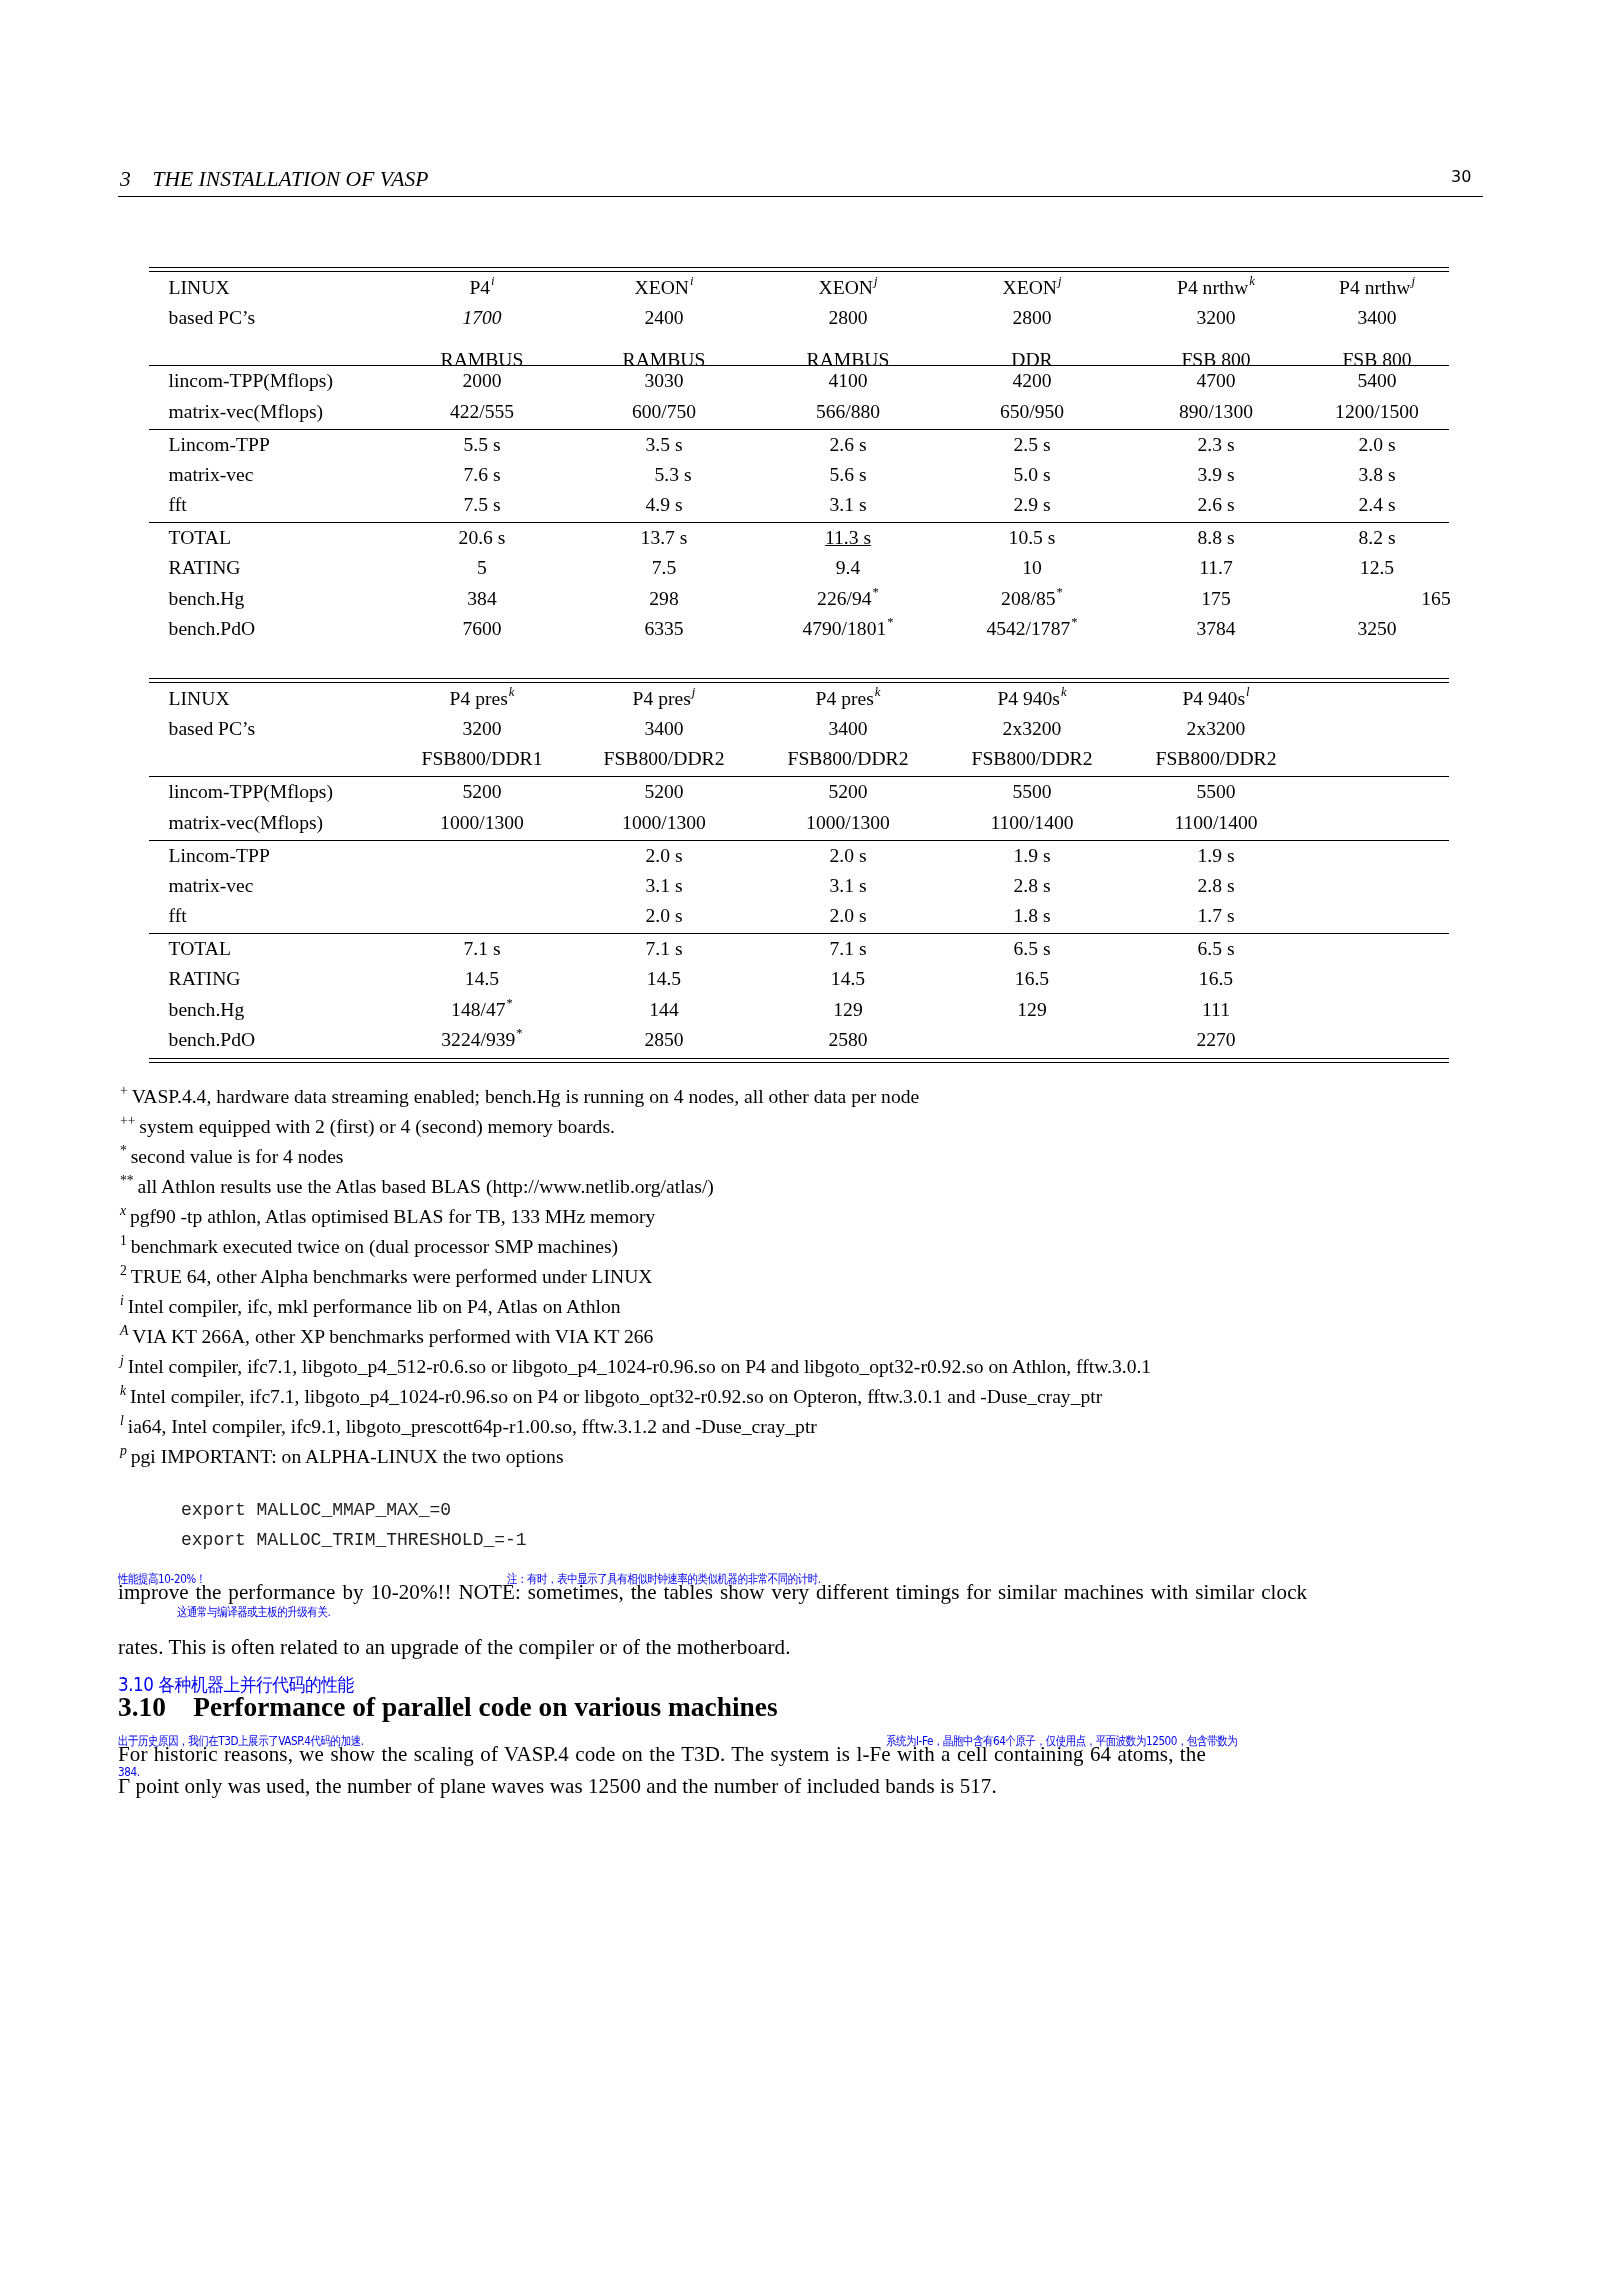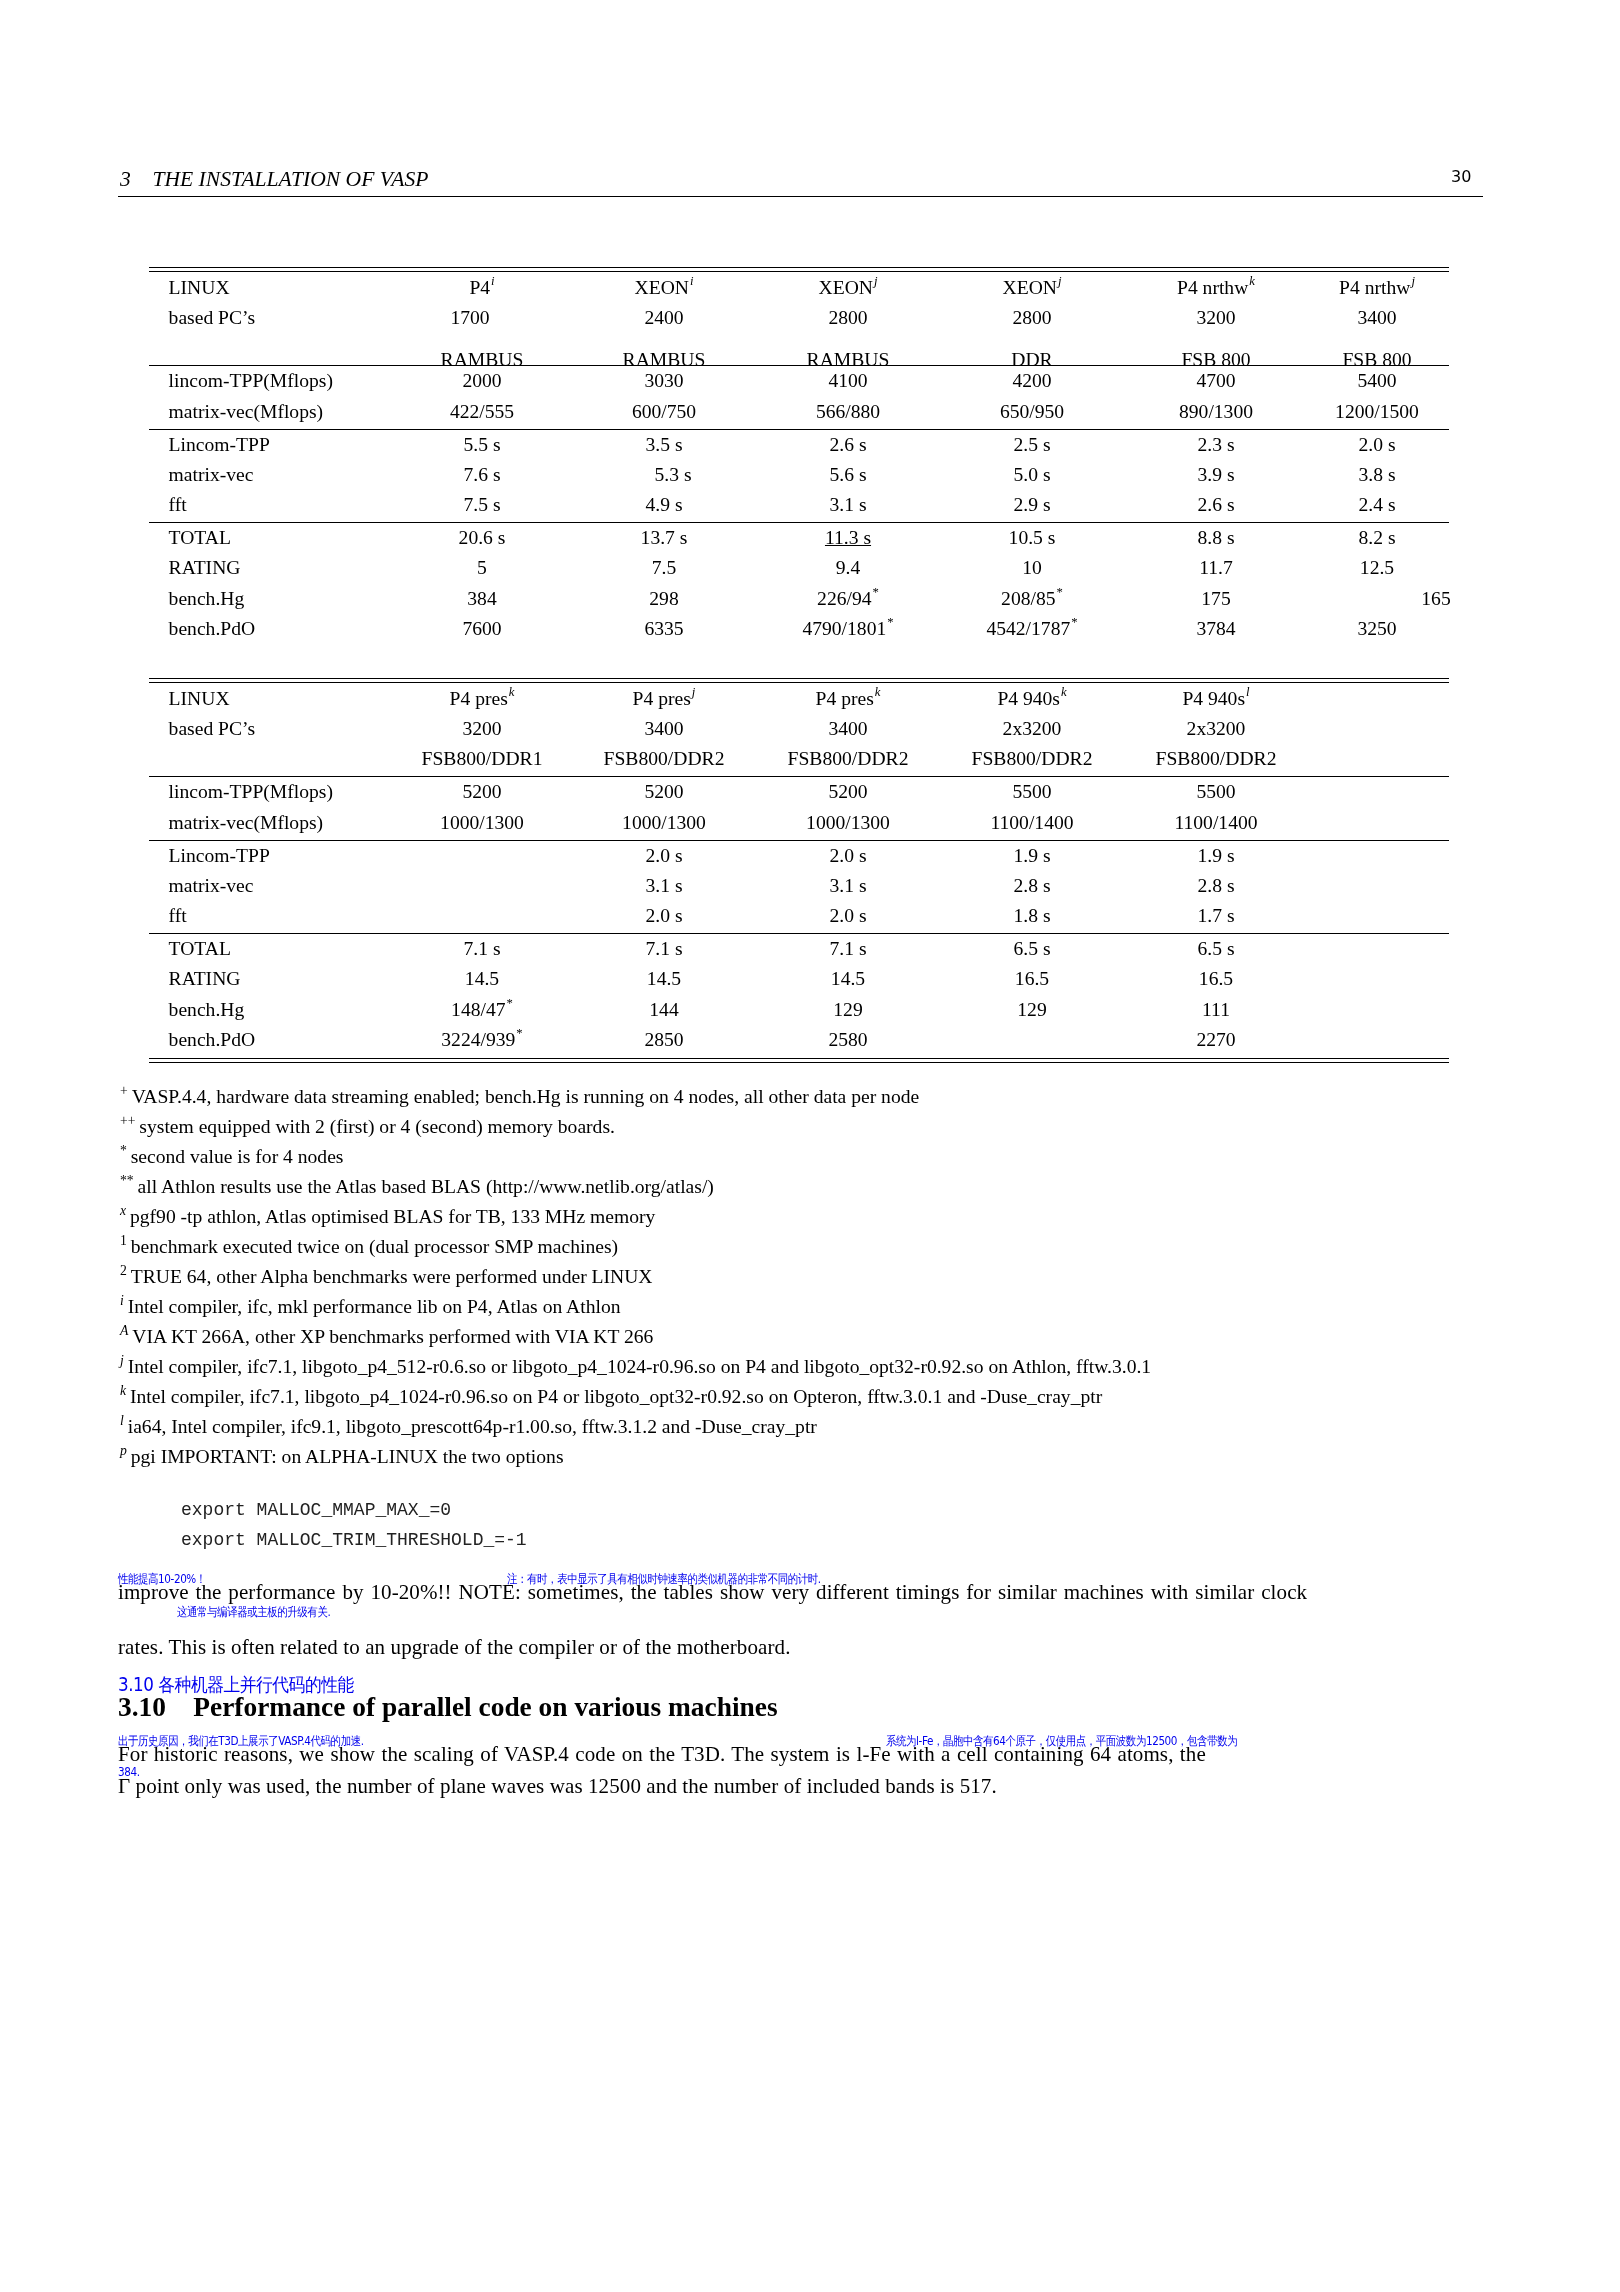--- a/index.html
+++ b/index.html
@@ -43,21 +43,21 @@
       <div class="cell lbl"><span>LINUX</span></div>
       <div class="cell" style="left: 235px; width: 196px;"><span>P4</span><sup>i</sup></div>
       <div class="cell" style="left: 417px; width: 196px;"><span>XEON</span><sup>i</sup></div>
       <div class="cell" style="left: 601px; width: 196px;"><span>XEON</span><sup>j</sup></div>
       <div class="cell" style="left: 785px; width: 196px;"><span>XEON</span><sup>j</sup></div>
       <div class="cell" style="left: 969px; width: 196px;"><span>P4 nrthw</span><sup>k</sup></div>
       <div class="cell" style="left: 1130px; width: 196px;"><span>P4 nrthw</span><sup>j</sup></div>
     </div>
     <div class="row" style="top: 36px;">
       <div class="cell lbl"><span>based PC’s</span></div>
-      <div class="cell" style="left: 223px; width: 196px;"><span>1700</span></div>
+      <div class="cell" style="left: 235px; width: 196px; font-style: italic;"><span>1700</span></div>
       <div class="cell" style="left: 417px; width: 196px;"><span>2400</span></div>
       <div class="cell" style="left: 601px; width: 196px;"><span>2800</span></div>
       <div class="cell" style="left: 785px; width: 196px;"><span>2800</span></div>
       <div class="cell" style="left: 969px; width: 196px;"><span>3200</span></div>
       <div class="cell" style="left: 1130px; width: 196px;"><span>3400</span></div>
     </div>
     <div class="row" style="top: 78px;">
       <div class="cell lbl"><span></span></div>
       <div class="cell" style="left: 235px; width: 196px;"><span>RAMBUS</span></div>
       <div class="cell" style="left: 417px; width: 196px;"><span>RAMBUS</span></div>

